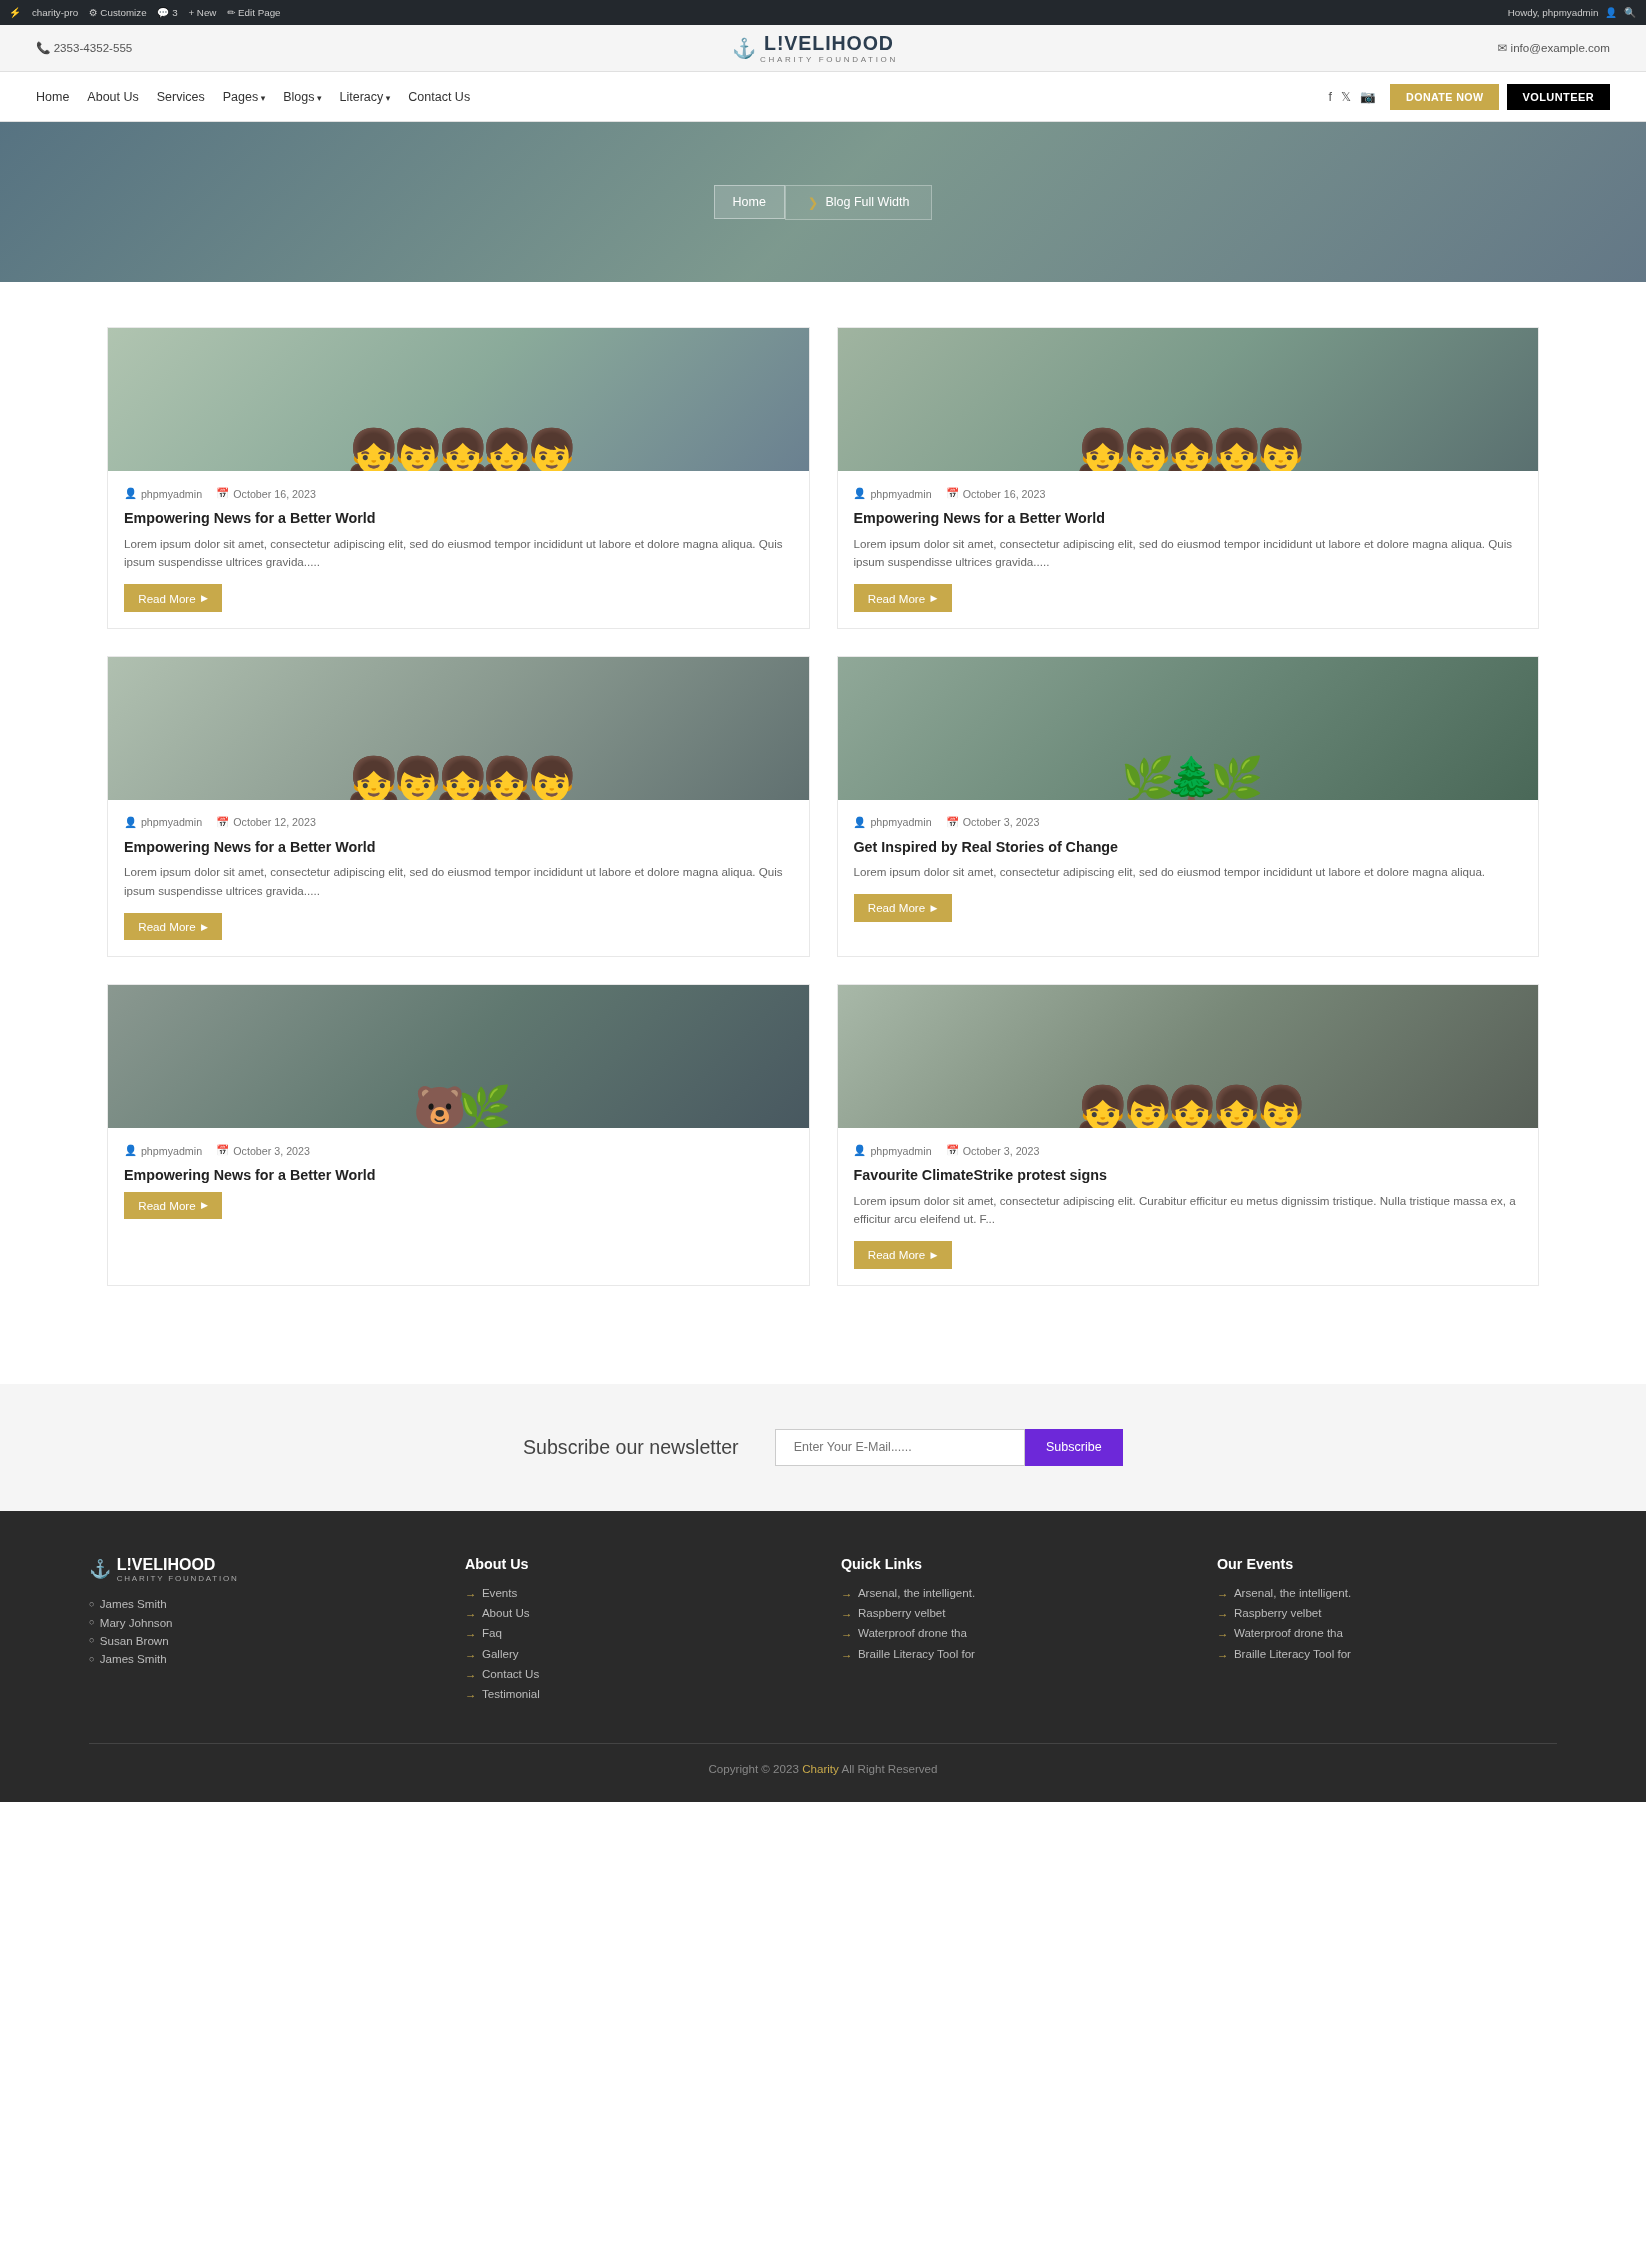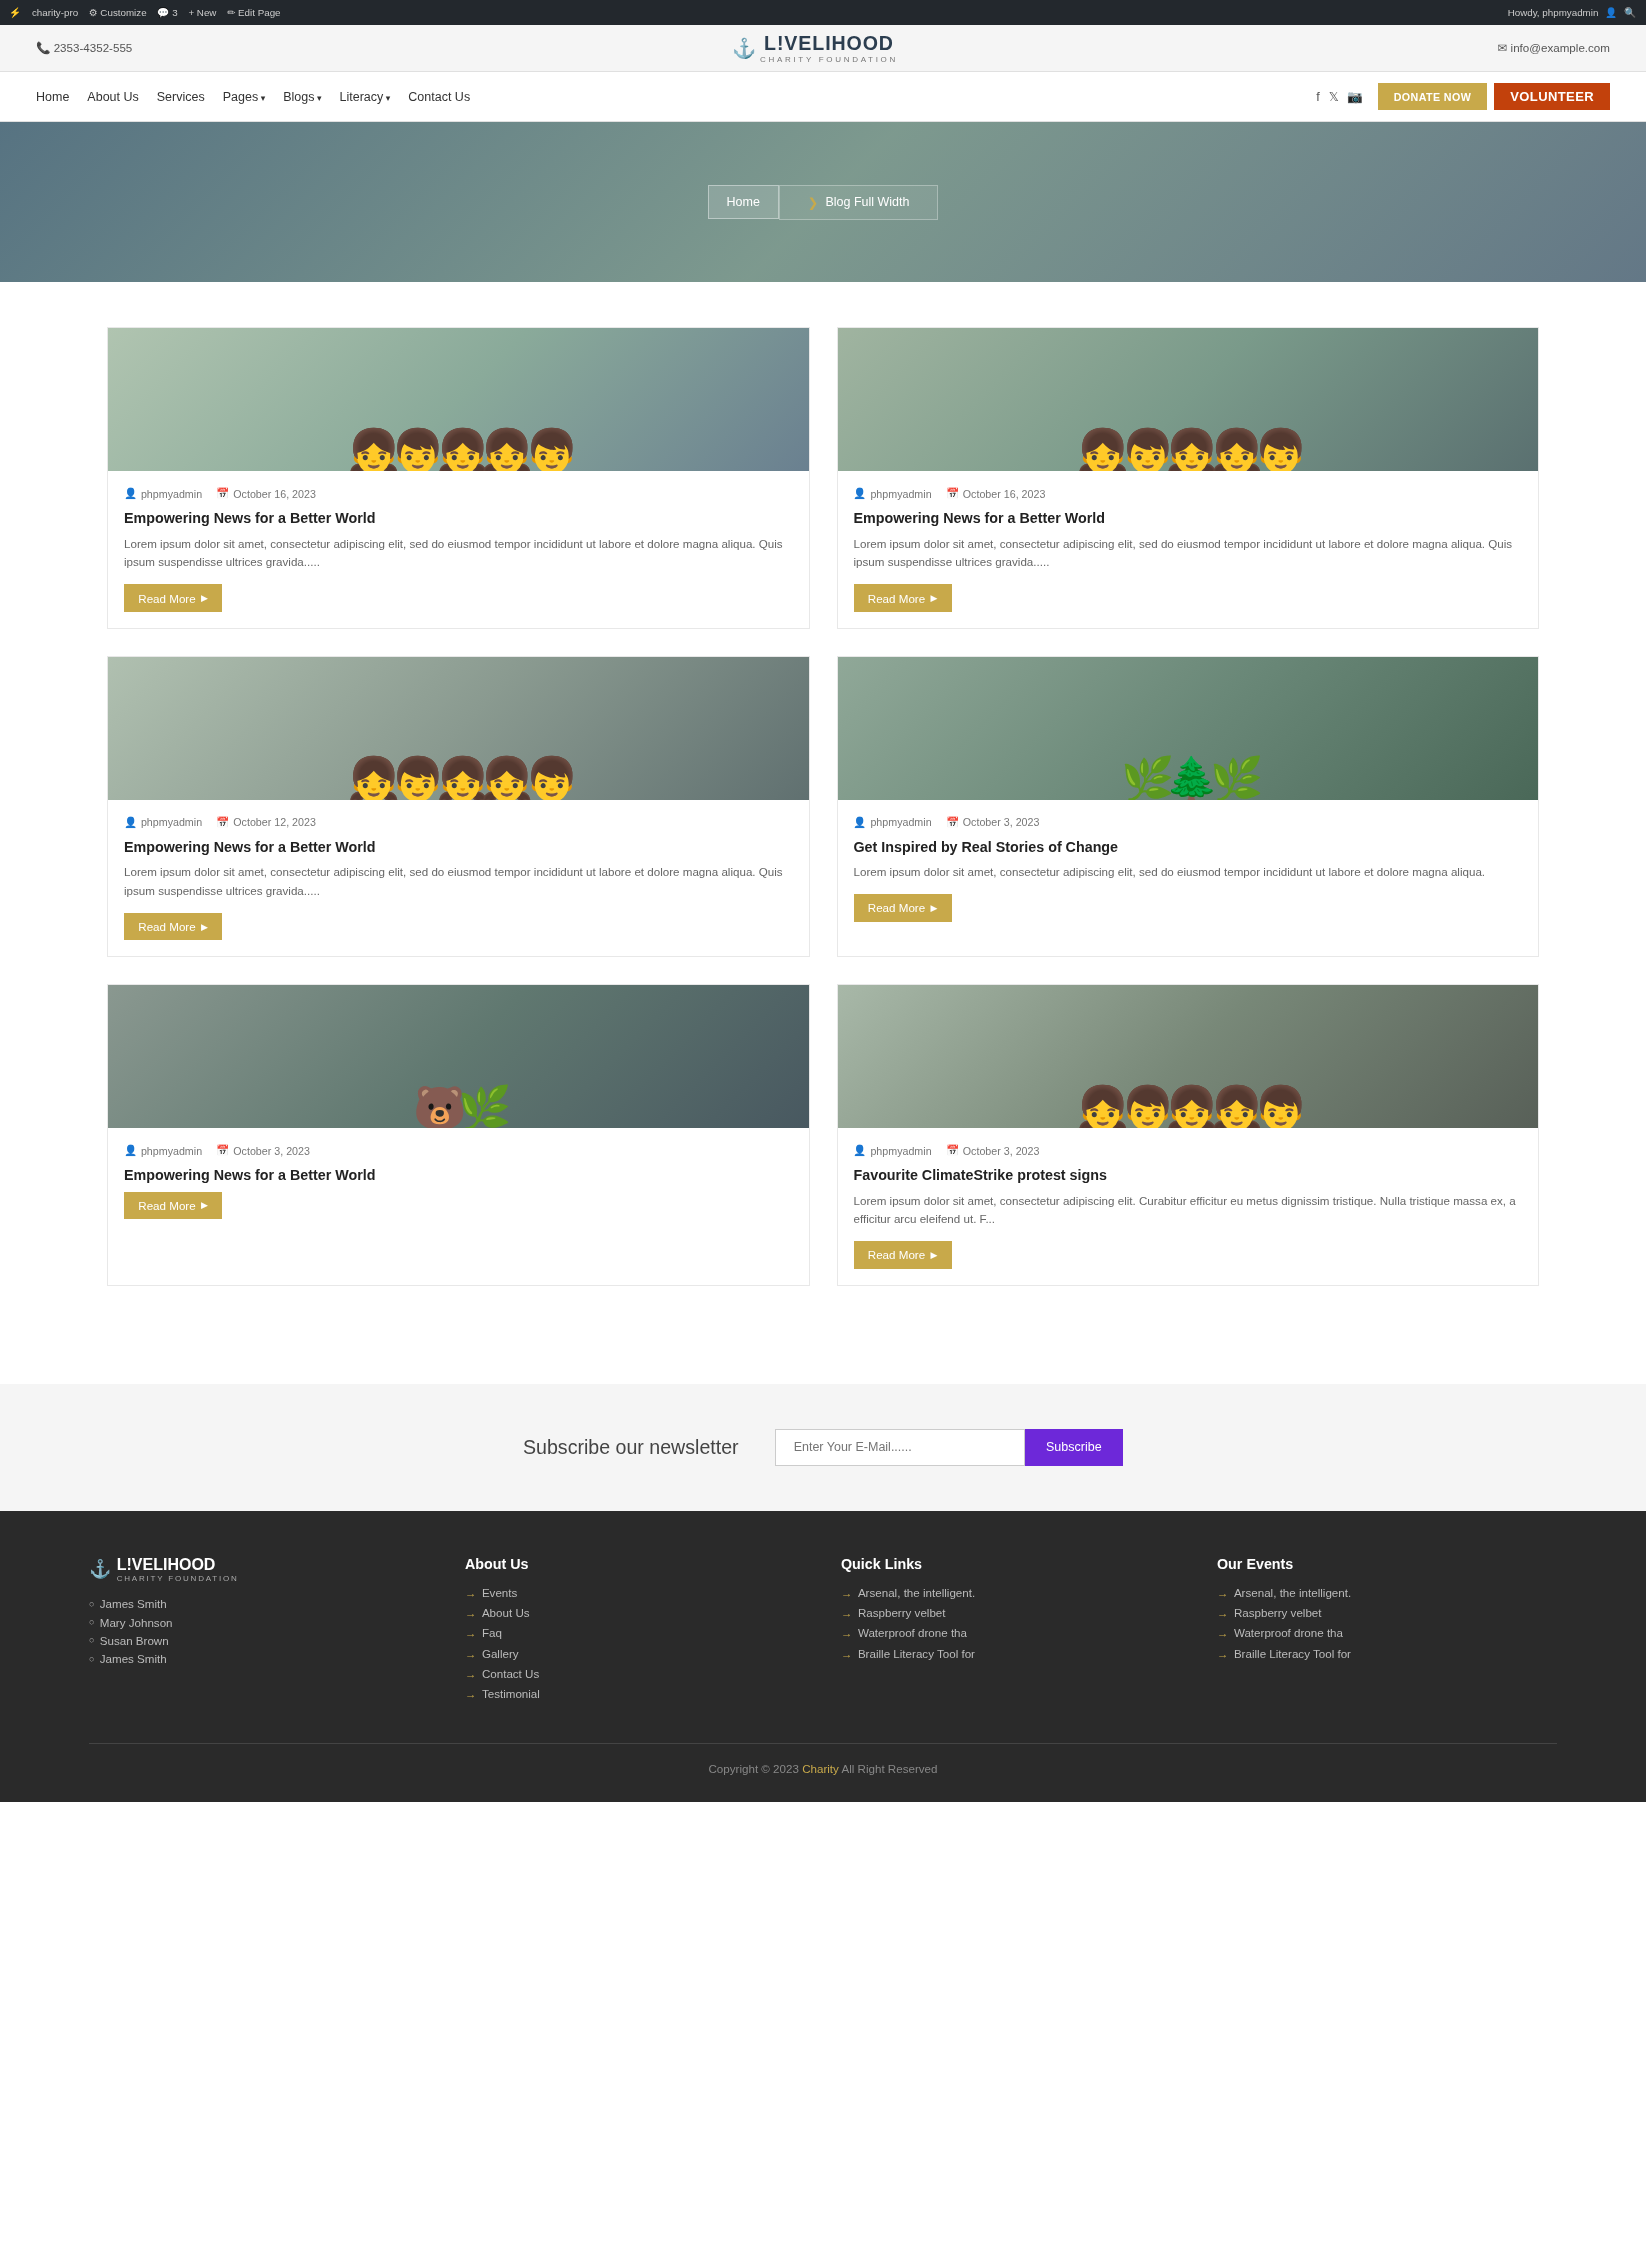--- a/index.html
+++ b/index.html
@@ -54,26 +54,26 @@
       background: #c8a94a;
       color: #fff;
       padding: 7px 16px;
       border: none;
       cursor: pointer;
       font-size: 10.7px;
       font-weight: bold;
       letter-spacing: 0.4px;
     }
     .btn-volunteer {
-      background: #c2410c;
+      background: #000000;
       color: #fff;
       padding: 6px 16px;
       border: none;
       cursor: pointer;
-      font-size: 13px;
+      font-size: 11px;
       font-weight: bold;
       letter-spacing: 0.4px;
     }
 
     
     .hero {
       height: 160px;
       background: linear-gradient(rgba(0,0,0,0.4), rgba(0,0,0,0.4)), #7a8fa0;
       display: flex;
       align-items: center;
@@ -97,21 +97,21 @@
       border: 0.9px solid rgba(255,255,255,0.4);
       color: #fff;
       padding: 9px 18px;
       font-size: 12.5px;
       font-weight: 500;
     }
     .breadcrumb-arrow {
       background: rgba(255,255,255,0.08);
       border: 0.9px solid rgba(255,255,255,0.3);
       color: #fff;
-      padding: 9px 28px;
+      padding: 9px 22px;
       font-size: 12.5px;
       display: flex;
       align-items: center;
     }
     .breadcrumb-arrow::before {
       content: '❯';
       margin-right: 7.1px;
       color: #c8a94a;
     }
 

